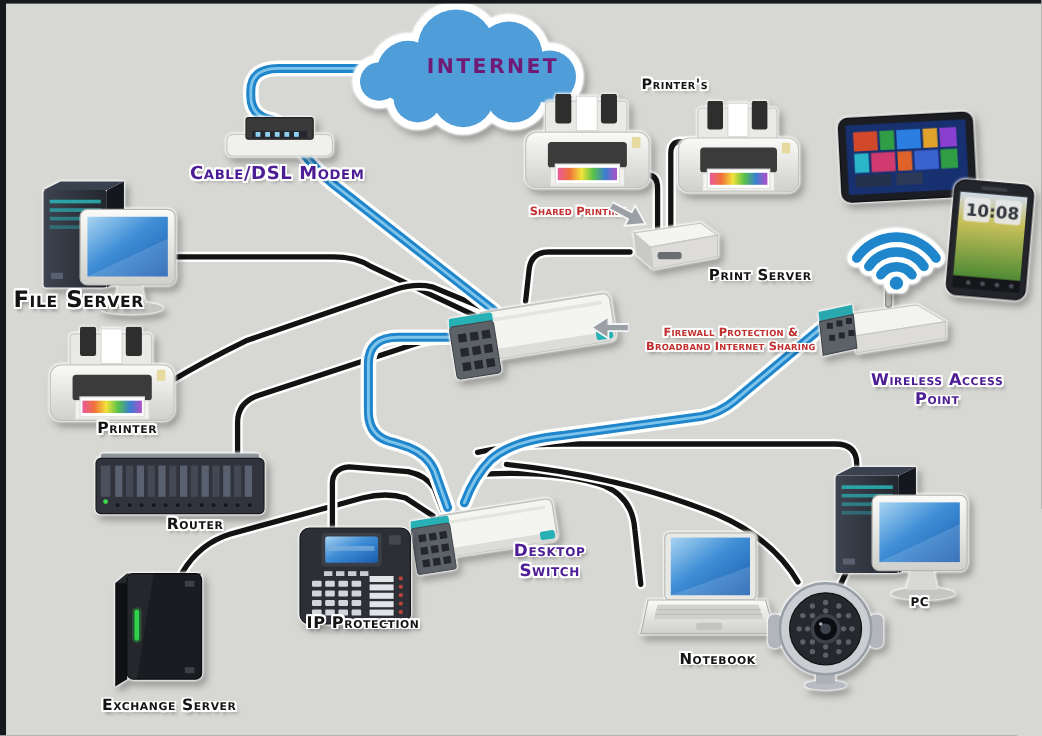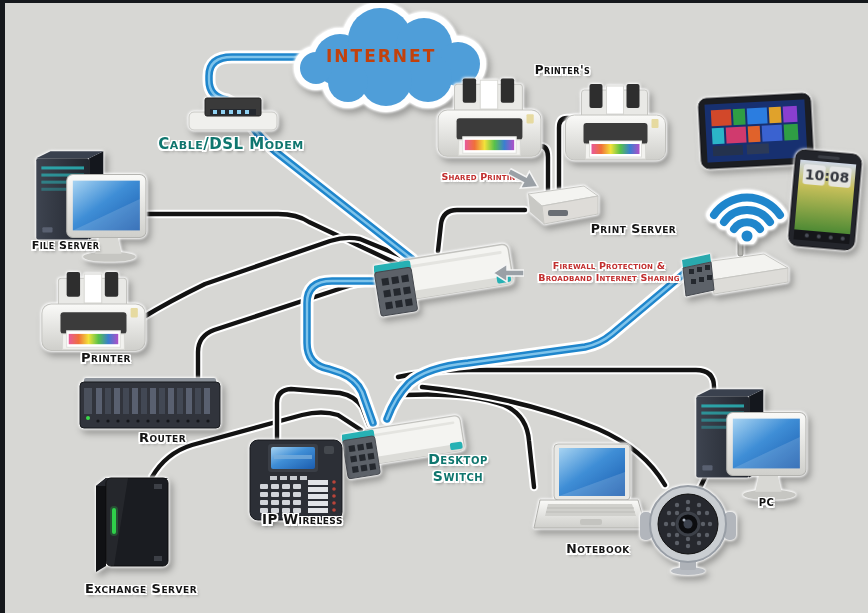--- a/index.html
+++ b/index.html
@@ -19,26 +19,26 @@
   .dev{position:absolute;z-index:2;
        filter:drop-shadow(0 0 1.5px #fff) drop-shadow(0 0 1px #fff) drop-shadow(3px 4px 3px rgba(0,0,0,.30));}
   .rot-t{transform:rotate(-3deg)}
   .rot-p{transform:rotate(5deg)}
 
   .lbl{position:absolute;z-index:4;font-weight:bold;font-variant-caps:small-caps;
        text-align:center;line-height:1.22;letter-spacing:.5px;
        text-shadow:-1.5px -1.5px 0 #fff,1.5px -1.5px 0 #fff,-1.5px 1.5px 0 #fff,1.5px 1.5px 0 #fff,
                    0 -1.5px 0 #fff,0 1.5px 0 #fff,-1.5px 0 0 #fff,1.5px 0 0 #fff,
                    2px 3px 3px rgba(0,0,0,.35);}
-  .navy{color:#0f766e}
+  .navy{color:#4c1d95}
   .blk{color:#141414}
   .red{color:#c22f2f;letter-spacing:.2px}
   .nowrap{white-space:nowrap}
-  .lbl-cloud{position:absolute;z-index:4;color:#c2410c;font-weight:bold;font-size:17px;
-             letter-spacing:2px;text-align:left;}
+  .lbl-cloud{position:absolute;z-index:4;color:#701a75;font-weight:bold;font-size:17px;
+             letter-spacing:2px;text-align:right;}
   .arrow{position:absolute;z-index:4}
 </style>
 </head>
 <body>
 
 <svg width="0" height="0" style="position:absolute" aria-hidden="true">
   <defs>
     <linearGradient id="g-screen" x1="0" y1="0" x2="1" y2="1">
       <stop offset="0" stop-color="#a8d4f2"></stop>
         <stop offset=".45" stop-color="#3f8ed6"></stop>
@@ -443,37 +443,38 @@
   </svg>
 
   <svg class="dev" style="left:678px;top:384px" width="132" height="117" viewBox="0 0 130 115">
       <use href="#sym-tower-pc"></use>
     </svg>
 
   <div class="lbl-cloud" style="left:326px;top:46px;width:140px">INTERNET</div>
   <div class="lbl navy" style="left:156px;top:135px;width:150px;font-size:15px">Cable/DSL Modem</div>
   <div class="lbl blk nowrap" style="left:505px;top:63px;width:115px;font-size:12px">Printer's</div>
   <div class="lbl blk nowrap" style="left:576px;top:221px;width:115px;font-size:12.5px">Print Server</div>
-  <div class="lbl blk nowrap" style="left:8px;top:239px;width:115px;font-size:11px">File Server</div>
+  <div class="lbl navy" style="left:720px;top:309px;width:122px;font-size:13.5px">Wireless Access Point</div>
+  <div class="lbl blk nowrap" style="left:8px;top:239px;width:115px;font-size:19px">File Server</div>
   <div class="lbl blk" style="left:56px;top:350px;width:100px;font-size:13px">Printer</div>
   <div class="lbl blk" style="left:120px;top:430px;width:85px;font-size:13px">Router</div>
   <div class="lbl blk nowrap" style="left:66px;top:581px;width:150px;font-size:13px">Exchange Server</div>
   <div class="lbl navy" style="left:404px;top:451px;width:108px;font-size:14px">Desktop Switch</div>
-  <div class="lbl blk nowrap" style="left:240px;top:511px;width:125px;font-size:13.5px">IP Wireless</div>
+  <div class="lbl blk nowrap" style="left:240px;top:511px;width:125px;font-size:13.5px">IP Protection</div>
   <div class="lbl blk nowrap" style="left:549px;top:541px;width:98px;font-size:12.5px">Notebook</div>
   <div class="lbl blk" style="left:744px;top:497px;width:45px;font-size:10px">PC</div>
 
   <div class="lbl red nowrap" style="left:434px;top:171px;width:95px;font-size:9.5px">Shared Printing</div>
   <div class="arrow" style="left:506px;top:168px;transform:rotate(28deg)">
     <svg width="34" height="22" viewBox="0 0 32 20">
         <polygon points="0,7 17,7 17,1 31,10 17,19 17,13 0,13" fill="#9aa0a6" stroke="#f5f5f5" stroke-width="1.5"></polygon>
       </svg>
   </div>
 
-  <div class="lbl red" style="left:524px;top:260px;width:170px;font-size:9.5px">
+  <div class="lbl red" style="left:524px;top:272px;width:170px;font-size:9.5px">
     <div class="nowrap">Firewall Protection &amp;</div>
     <div class="nowrap">Broadband Internet Sharing</div>
   </div>
   <div class="arrow" style="left:492px;top:263px;transform:scaleX(-1)">
     <svg width="32" height="20" viewBox="0 0 32 20">
         <polygon points="0,7 17,7 17,1 31,10 17,19 17,13 0,13" fill="#9aa0a6" stroke="#f5f5f5" stroke-width="1.5"></polygon>
       </svg>
   </div>
 </div>
 

